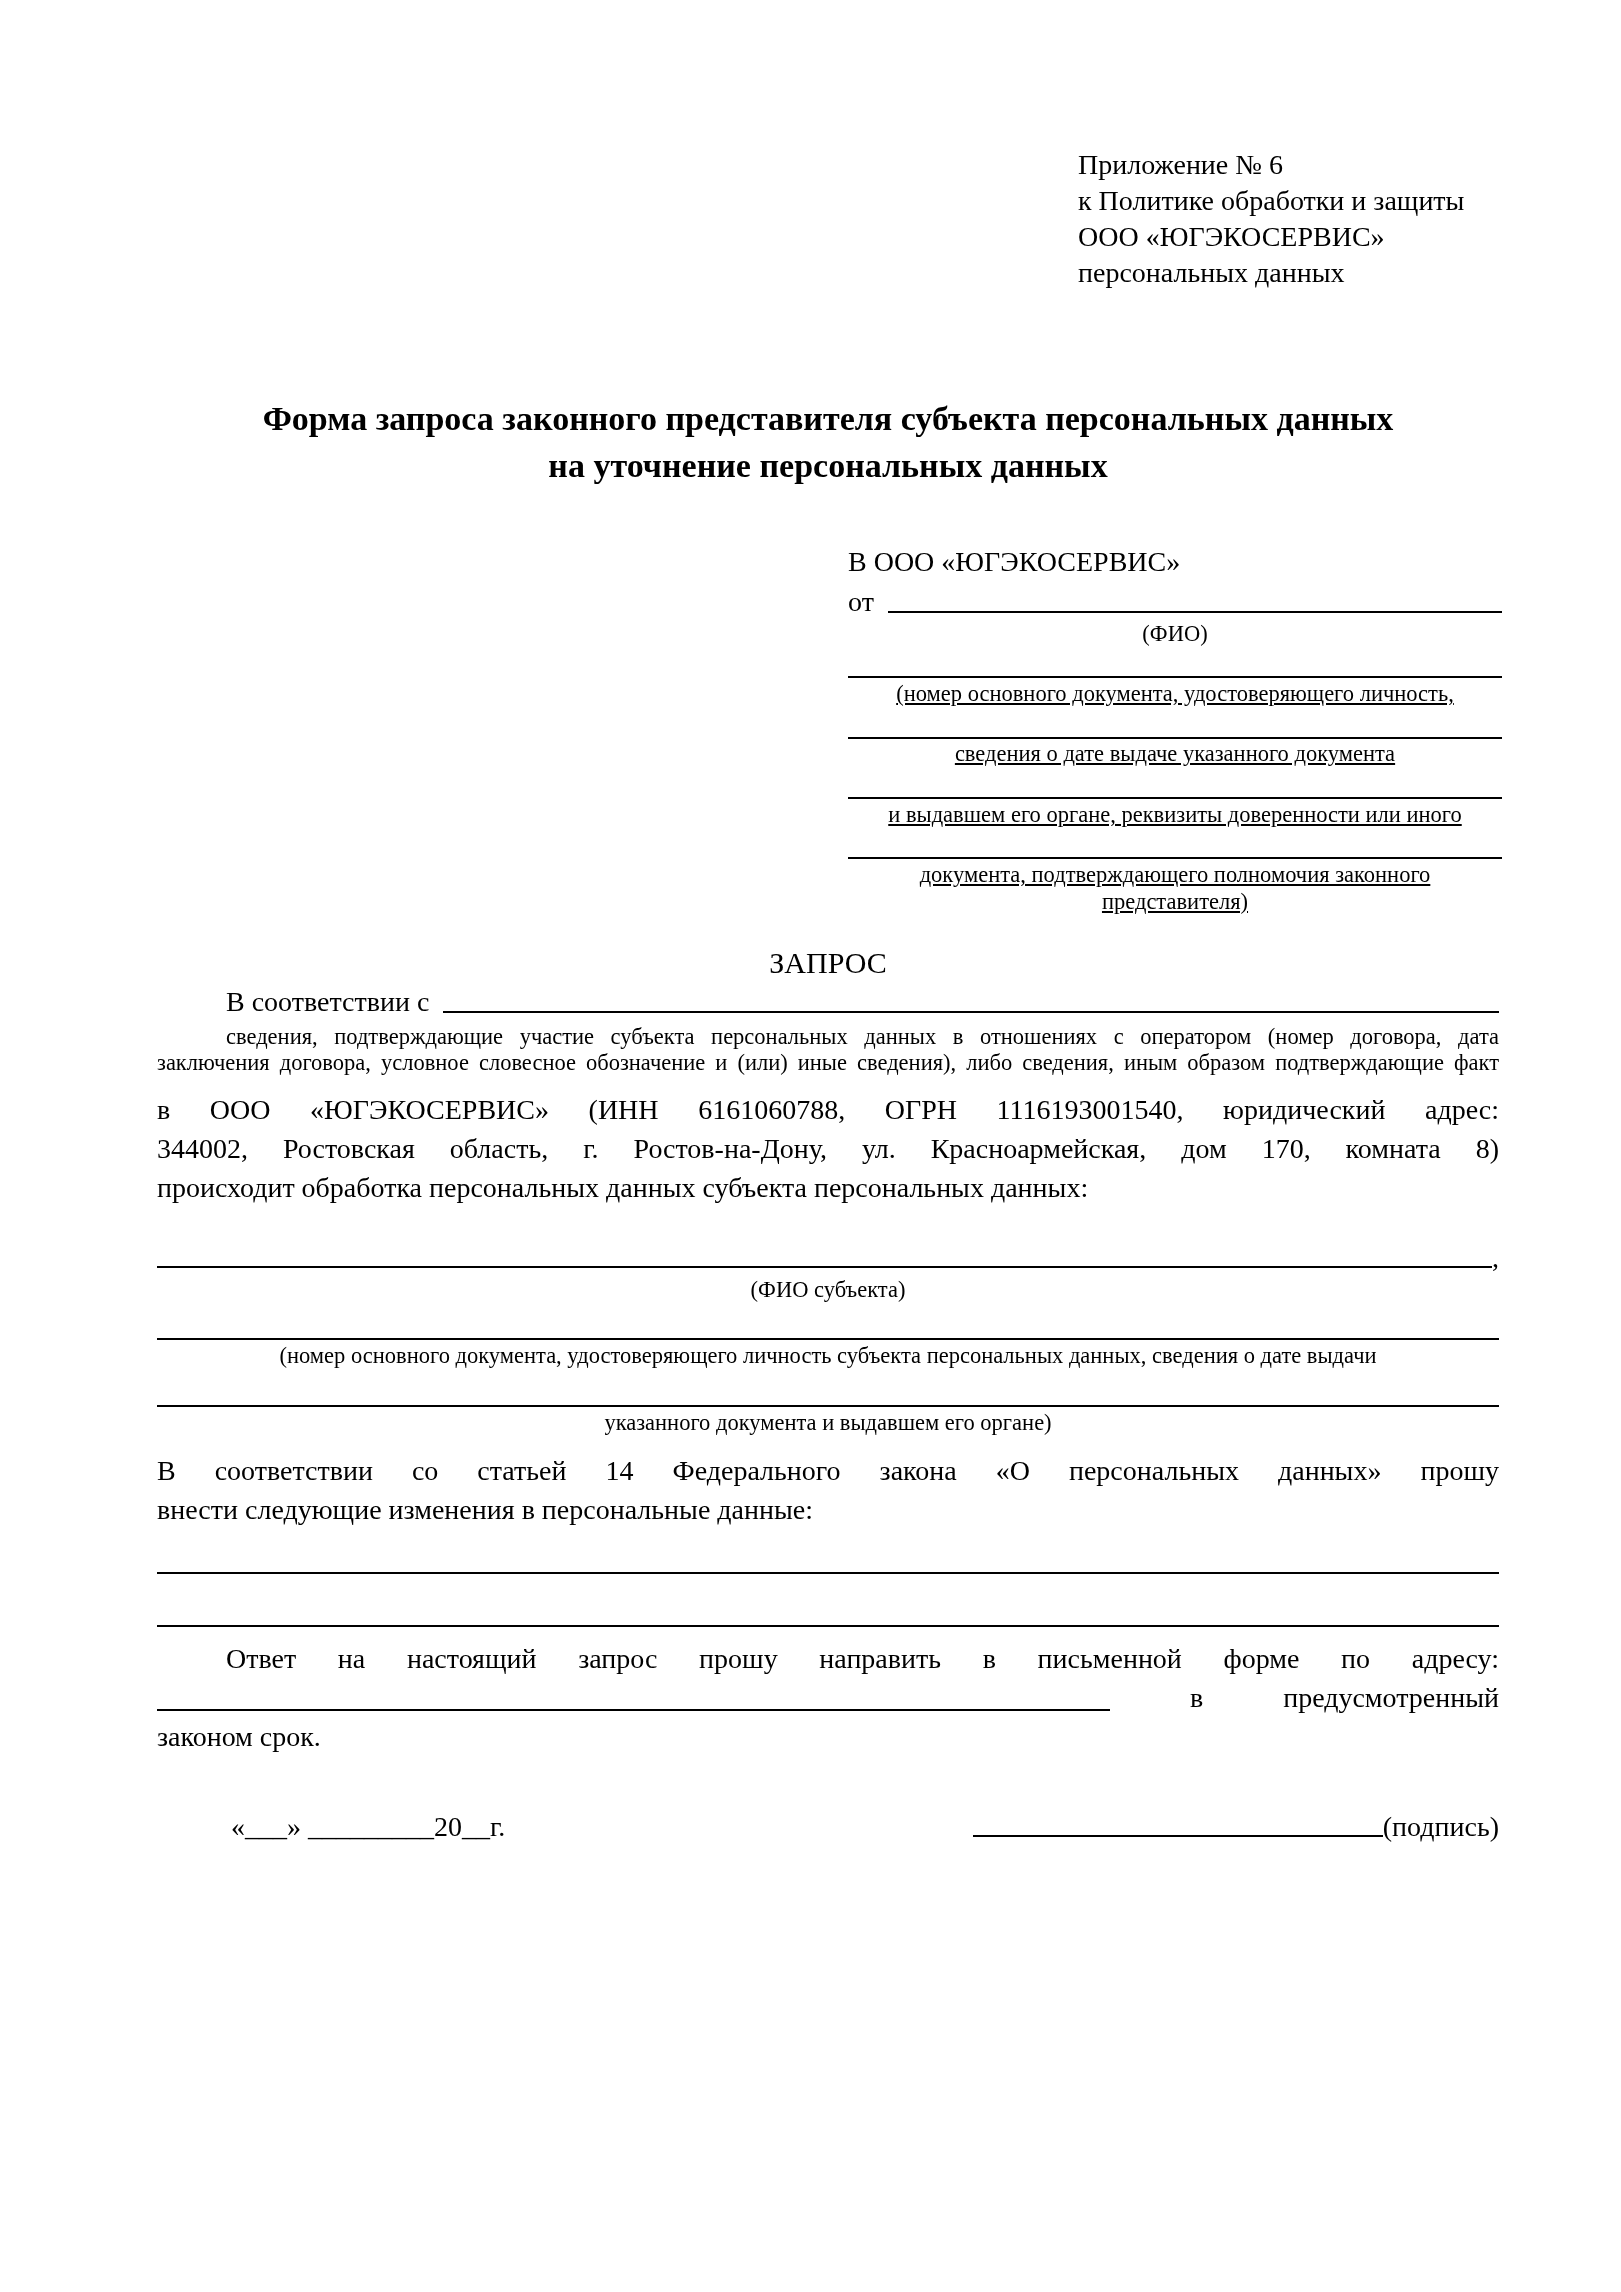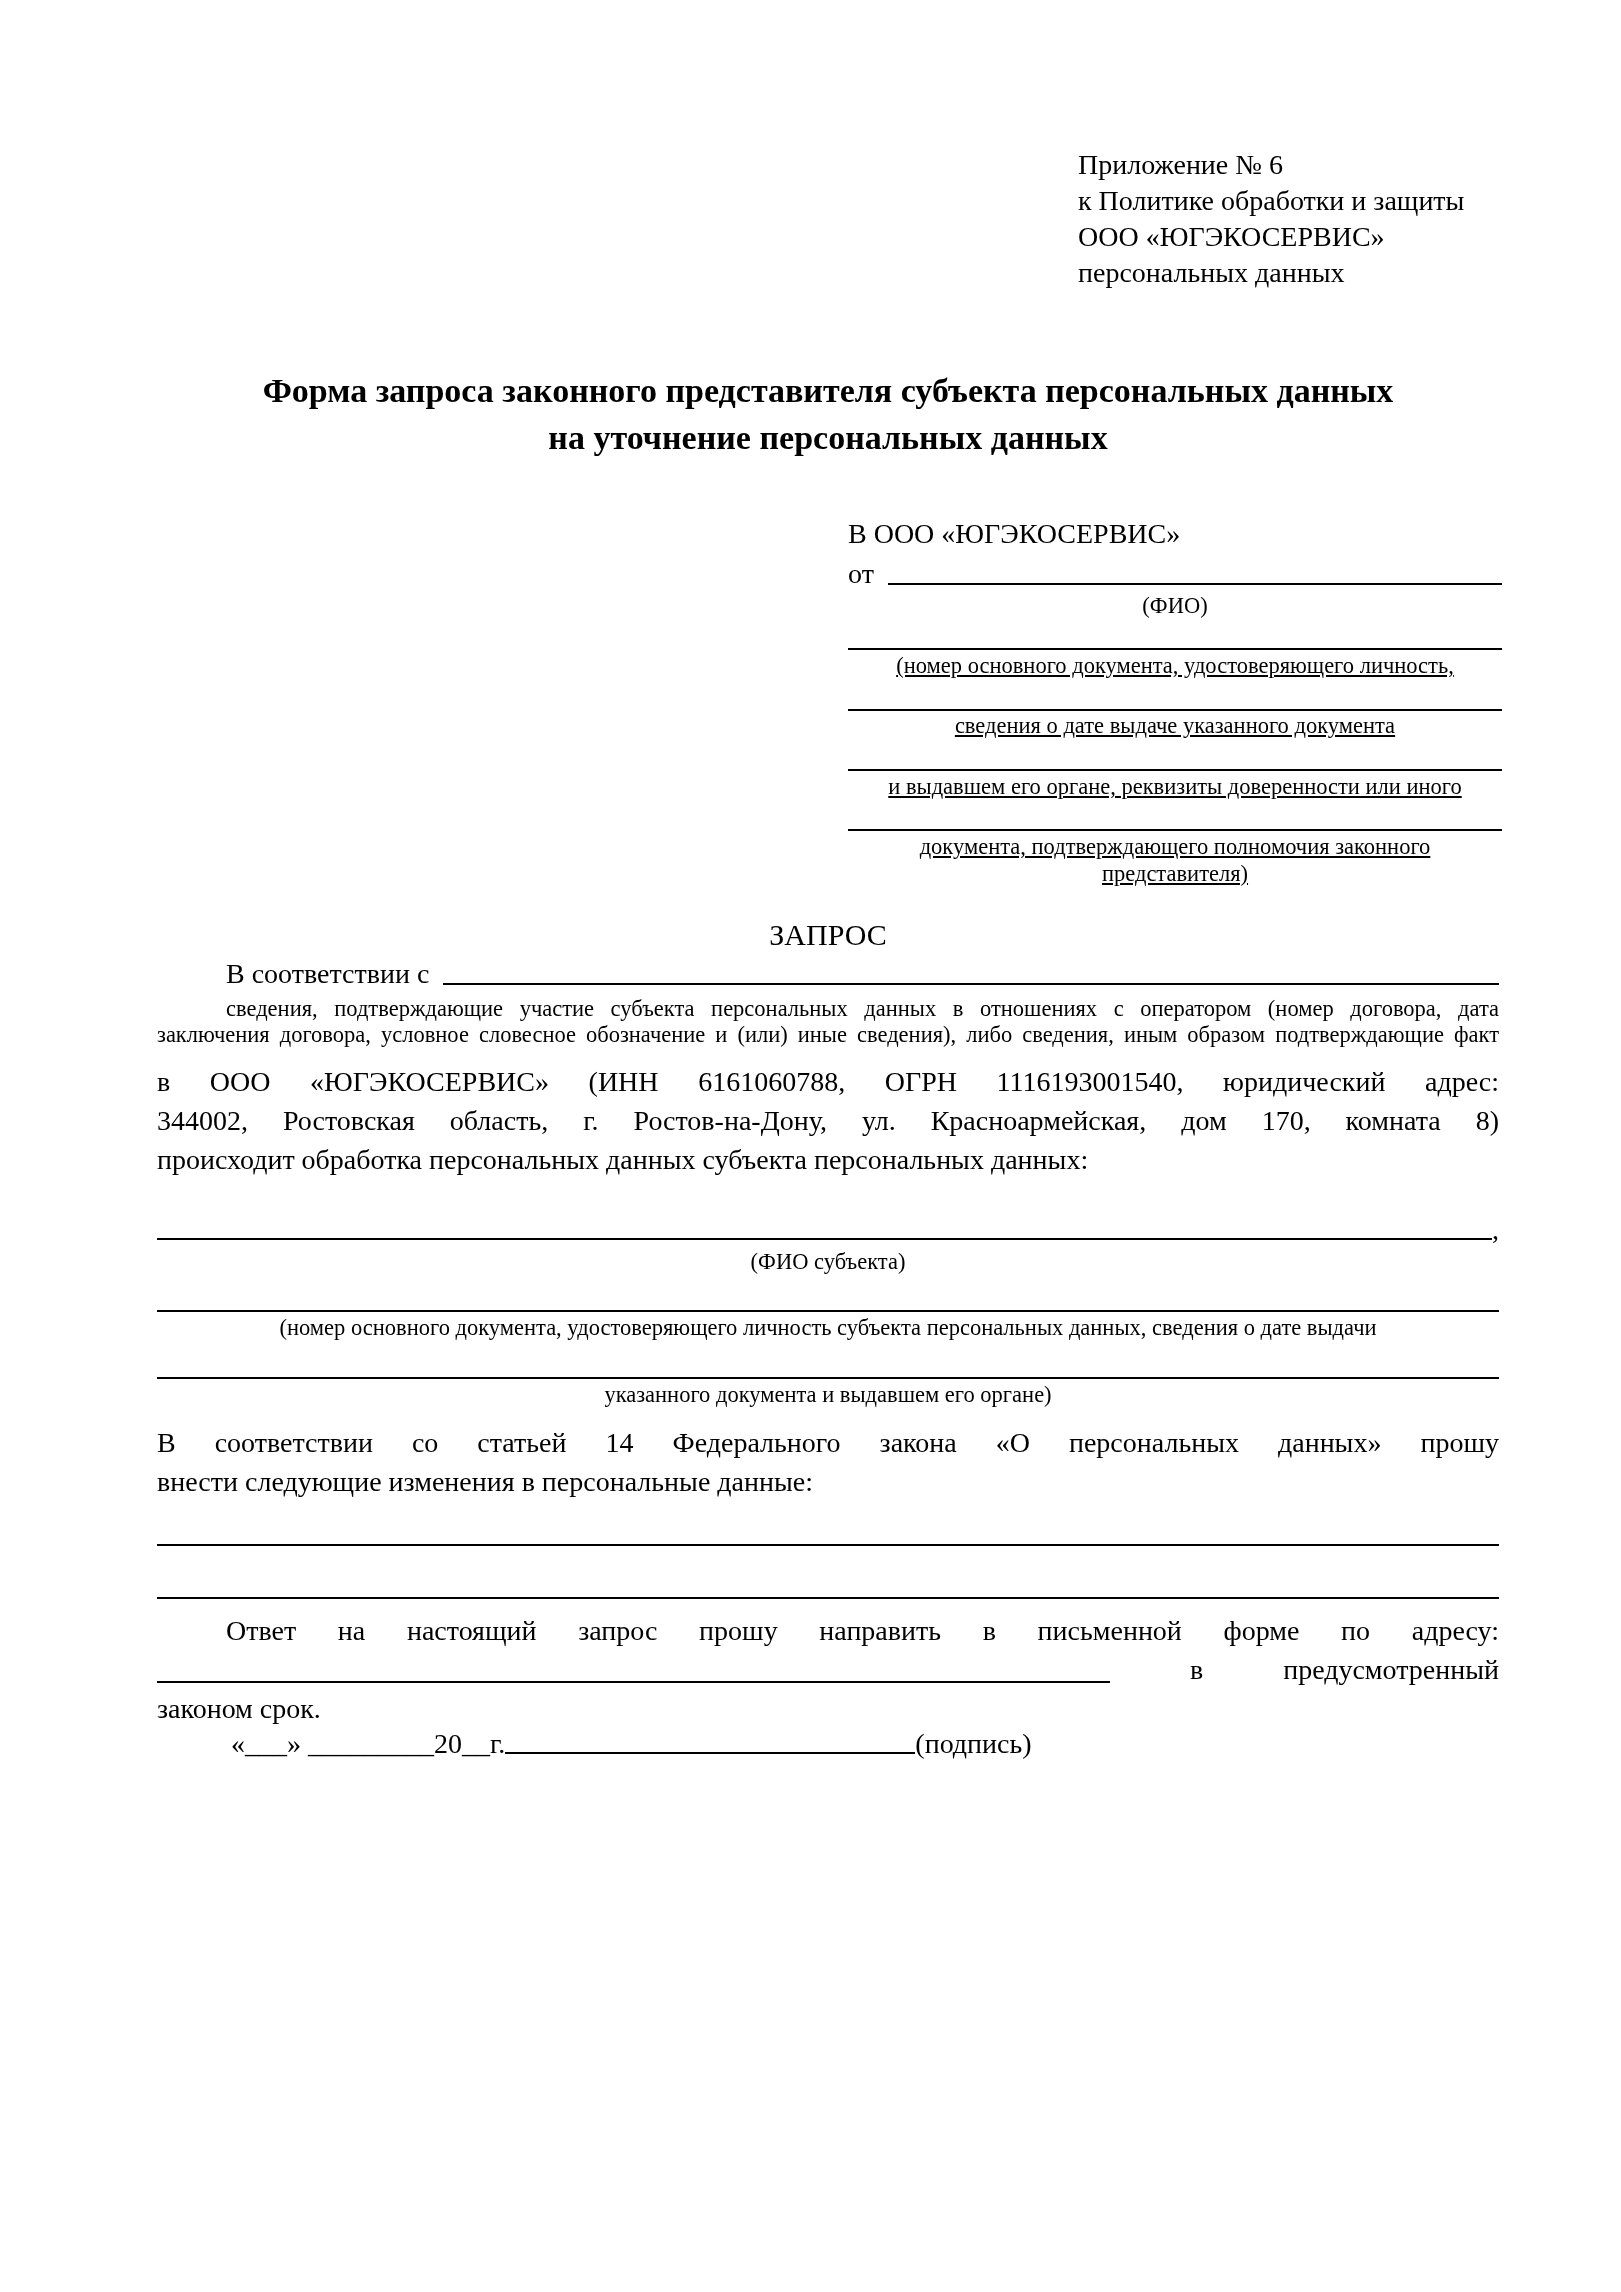--- a/index.html
+++ b/index.html
@@ -4,21 +4,21 @@
 <style>
   * { margin:0; padding:0; box-sizing:border-box; }
   html,body { background:#ffffff; }
   .page {
     width:1621px; height:2293px; background:#fff; color:#000;
     font-family:"Liberation Serif", serif; font-size:28px;
     padding:147px 122px 0 157px; overflow:hidden;
   }
   .rule { border-bottom:2.9px solid #000; }
   .header-block { margin-left:921px; width:423px; line-height:36px; }
-  .doc-title { margin-top:76px; text-align:center; font-weight:bold; font-size:34px; line-height:47px; }
+  .doc-title { margin-top:104px; text-align:center; font-weight:bold; font-size:34px; line-height:47px; }
   .doc-title .t-line { white-space:nowrap; }
   .addressee { margin-top:57px; margin-left:691px; width:654px; }
   .addr-to { margin-bottom:7.8px; }
   .from-row { display:flex; align-items:flex-end; }
   .from-row .lbl { flex:0 0 auto; padding-right:13.7px; }
   .from-row .rule { flex:1; margin-bottom:4.9px; }
   .cap { font-size:22.5px; text-align:center; margin-top:2.9px; line-height:26.5px; }
   .field { margin-top:29px;text-decoration:underline; }
   .zapros { margin-top:31px; text-align:center; font-size:30px; }
   .accordance { margin-top:5.9px; display:flex; align-items:flex-end; }
@@ -30,21 +30,21 @@
   .body-par { margin-top:15px; line-height:39px; }
   .subject-line { display:flex; align-items:flex-end; margin-top:35px; }
   .subject-line .rule { flex:1; margin-bottom:5.9px; }
   .full-rule { margin-top:35px; }
   .blank1 { margin-top:43px; }
   .blank2 { margin-top:51px; }
   .answer { margin-top:11.8px; line-height:39px; }
   .indent { text-indent:69px; }
   .answer-row { display:flex; justify-content:space-between; align-items:flex-end; }
   .answer-row .rule { width:953px; margin-bottom:5.9px; flex:0 0 auto; }
-  .sig-row { display:flex; align-items:flex-end; padding-left:74px; }
+  .sig-row { margin-top:55px; display:flex; justify-content:space-between; align-items:flex-end; padding-left:74px; }
   .sig-right { display:flex; align-items:flex-end; }
   .sig-right .rule { width:410px; margin-bottom:5.9px; }
 </style>
 </head>
 <body>
 
 <div class="page">
 
   <div class="header-block">
     <div>Приложение № 6</div>

